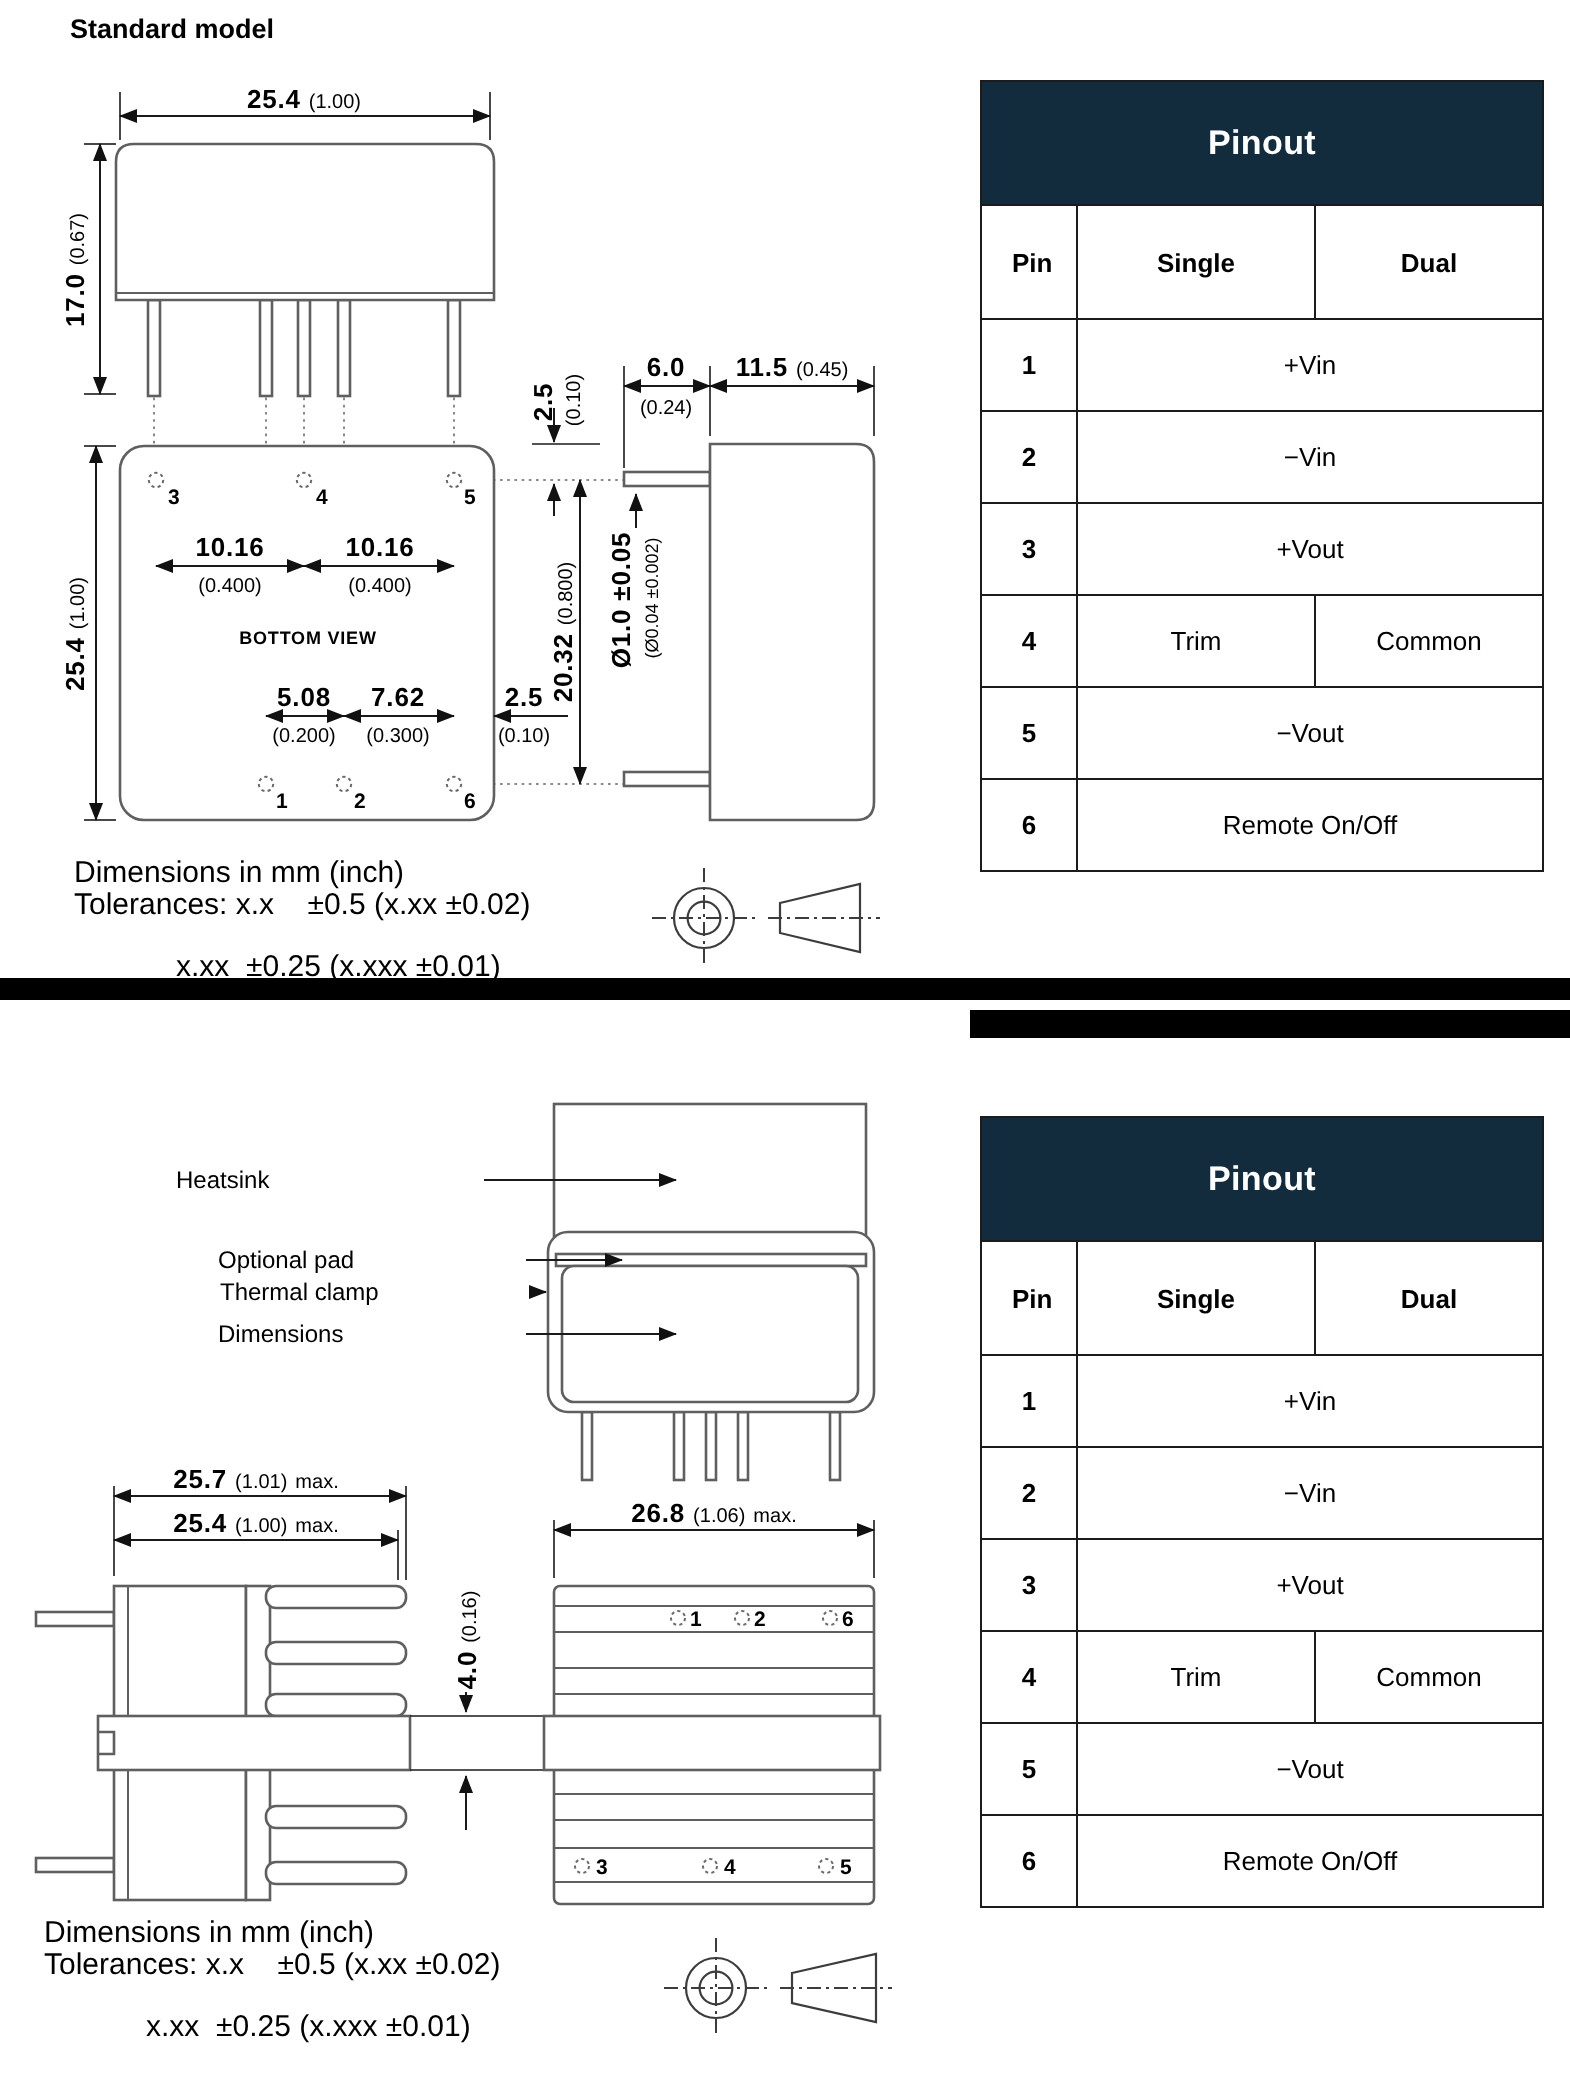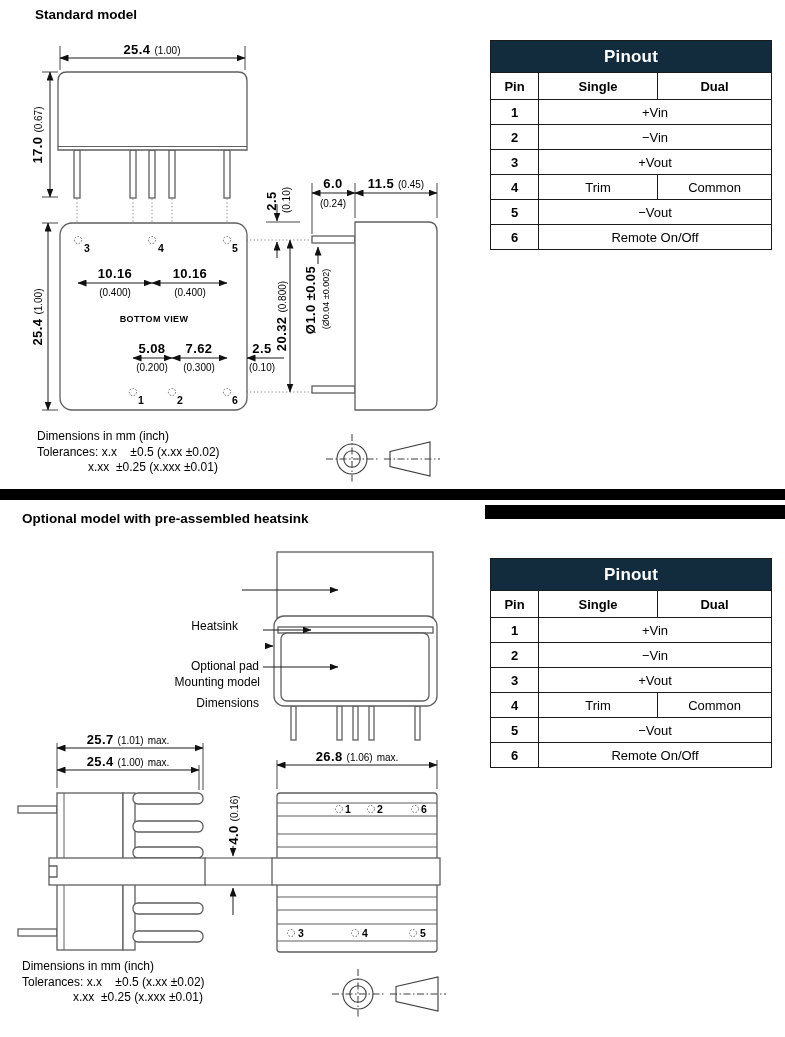--- a/index.html
+++ b/index.html
@@ -10,31 +10,31 @@
   #t2{left:22px;top:511px;}
   svg.draw{position:absolute;left:0;}
   #svg1{top:30px;}
   #svg2{top:540px;}
   .bar{position:absolute;background:#000;}
   #bar1{left:0;top:489px;width:785px;height:11px;}
   #bar2{left:485px;top:505px;width:300px;height:14px;}
   table.pinout{position:absolute;left:490px;border-collapse:collapse;table-layout:fixed;width:281px;}
   #table1{top:40px;}
   #table2{top:558px;}
-  .pinout th,.pinout td{border:1.7px solid #1b1b1b;text-align:center;padding:0;font-size:13px;background:#fff;}
+  .pinout th,.pinout td{border:1.7px solid #1b1b1b;text-align:center;padding:15px;font-size:13px;background:#fff;}
   .pinout .pt-title{background:#122c3e;color:#fff;font-size:17px;font-weight:bold;height:31px;letter-spacing:.2px;}
   .pinout .pt-cols th{height:26px;font-weight:bold;}
   .pinout tbody tr{height:25px;}
   .pinout td.pin{font-weight:bold;}
-  .notes{position:absolute;font-size:12px;line-height:15.5px;}
+  .notes{position:absolute;font-size:15px;line-height:15.5px;}
   #notes1{left:37px;top:429px;}
   #notes2{left:22px;top:959px;}
   .notes div{white-space:pre;}
-  .notes .ind{margin-left:51px;}
-  .lbl{position:absolute;font-size:12px;width:150px;text-align:right;margin-top:36px;}
+  .notes .ind{margin-left:51px;margin-top:16px;}
+  .lbl{position:absolute;font-size:12px;width:150px;text-align:left;}
   
   .o{fill:#fff;stroke:#5f5f5f;stroke-width:1.3;}
   .on{fill:none;stroke:#5f5f5f;stroke-width:1.3;}
   .thin{stroke:#5f5f5f;stroke-width:1;}
   .dim{stroke:#1a1a1a;stroke-width:1;fill:none;}
   .ext{stroke:#1a1a1a;stroke-width:.8;fill:none;}
   .ldr{stroke:#1a1a1a;stroke-width:1.1;fill:none;}
   .dot{stroke:#8a8a8a;stroke-width:1;stroke-dasharray:1.3 2.3;fill:none;}
   .cl{stroke:#3c3c3c;stroke-width:1;stroke-dasharray:7 2.5 1.5 2.5;fill:none;}
   .sym{fill:none;stroke:#3c3c3c;stroke-width:1.1;}
@@ -234,21 +234,20 @@
       <tr>
           <td class="pin">6</td>
           <td colspan="2">Remote On/Off</td>
         </tr>
     </tbody>
   </table>
 
   <div class="bar" id="bar1"></div>
   <div class="bar" id="bar2"></div>
 
-  <h2 class="sec-title" id="t2">Optional model with pre-assembled heatsink</h2>
 
   <svg class="draw" id="svg2" width="485" height="480" viewBox="0 540 485 480">
     <defs>
       <marker id="a2e" markerWidth="9" markerHeight="7" refX="8.5" refY="3.5" orient="auto" markerUnits="userSpaceOnUse">
         <path d="M0,0 L9,3.5 L0,7 Z" fill="#111"></path>
       </marker>
       <marker id="a2s" markerWidth="9" markerHeight="7" refX="0.5" refY="3.5" orient="auto" markerUnits="userSpaceOnUse">
         <path d="M9,0 L0,3.5 L9,7 Z" fill="#111"></path>
       </marker>
     </defs>
@@ -342,21 +341,21 @@
       <circle cx="358" cy="994" r="8.2"></circle>
       <line class="cl" x1="332" y1="994" x2="385" y2="994"></line>
       <line class="cl" x1="358" y1="969" x2="358" y2="1019"></line>
       <path d="M396,986.5 L438,977 L438,1011 L396,1001.5 Z"></path>
       <line class="cl" x1="390" y1="994" x2="446" y2="994"></line>
     </g>
   </svg>
 
   <div class="lbl" style="left:88px;top:583px">Heatsink</div>
   <div class="lbl" style="left:109px;top:623px">Optional pad</div>
-  <div class="lbl" style="left:110px;top:639px">Mounting model</div>
+  <div class="lbl" style="left:110px;top:639px">Thermal clamp</div>
   <div class="lbl" style="left:109px;top:660px">Dimensions</div>
 
   <table class="pinout" id="table2">
     <colgroup>
         <col style="width:48px">
         <col style="width:119px">
         <col style="width:114px">
       </colgroup>
     <thead>
       <tr>

